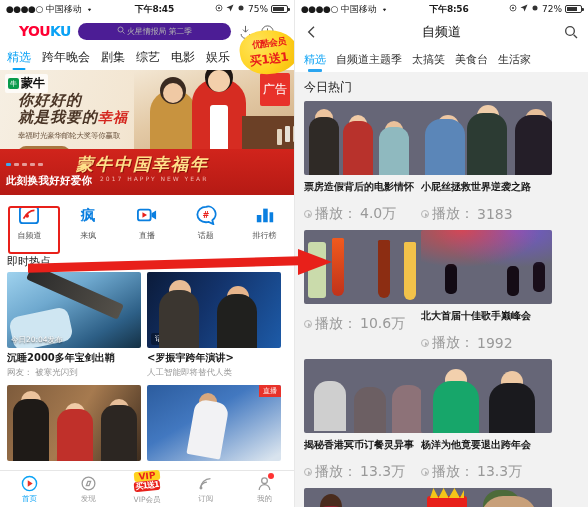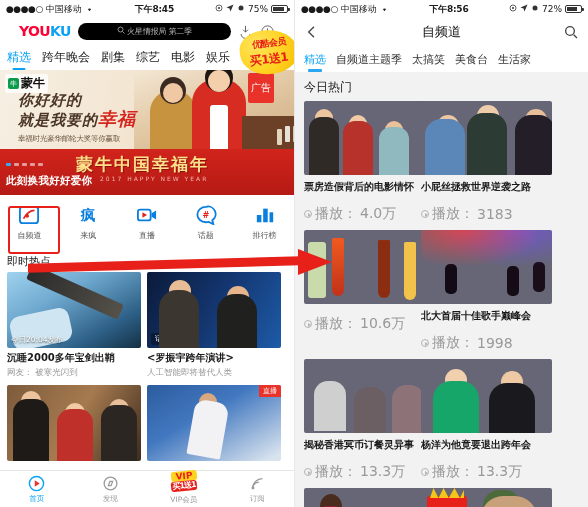--- a/index.html
+++ b/index.html
@@ -20,21 +20,21 @@
   .batt { display:inline-block; width:17px; height:8px; border:1px solid #333;
     border-radius:2px; position:relative; }
   .batt i { position:absolute; left:1px; top:1px; bottom:1px; background:#333; display:block; }
   .batt:after { content:""; position:absolute; right:-3px; top:2px; width:2px; height:3px;
     background:#333; border-radius:0 1px 1px 0; }
 
   
   .lhead { height:26px; display:flex; align-items:center; padding:0 19px; gap:7px; background:#fff; }
   .logo { font-size:14px; font-weight:bold; letter-spacing:-.6px; }
   .logo .you { color:#ff0033; } .logo .ku { color:#0aa2f5; }
-  .searchbar { flex:1; height:17px; background:#000000; border-radius:9px;
+  .searchbar { flex:1; height:17px; background:#4c1d95; border-radius:9px;
     display:flex; align-items:center; justify-content:center; gap:2px; }
   .searchbar .q { font-size:8px; color:#b3b3b3; }
   .searchbar .ph { font-size:8px; color:#b3b3b3; letter-spacing:-.2px; }
   .hicon { width:15px; height:15px; color:#555; flex:0 0 auto; }
   .hicon svg { display:block; }
 
   
   .ltabs { height:26px; display:flex; align-items:center; padding:0 7px; gap:11px; background:#fff; }
   .ltab { font-size:12px; color:#222; position:relative; white-space:nowrap; }
   .ltab.active { color:#0aa2f5; }
@@ -44,28 +44,28 @@
   .ham i { display:block; height:1.5px; background:#444; border-radius:1px; }
 
   
   .banner { position:relative; height:125px; overflow:hidden;
     background:linear-gradient(105deg,#f6efe3 0%,#f3e6d2 42%,#ecd9bd 70%,#e6cfae 100%); }
   .bn-brand { position:absolute; left:5px; top:4px; display:flex; align-items:center; gap:2px;
     background:rgba(255,255,255,.75); padding:1px 3px; border-radius:2px; }
   .bn-brand .sq { width:11px; height:11px; background:#0a9b4c; border-radius:2px;
     display:flex; align-items:center; justify-content:center; color:#fff; font-size:7px; }
   .bn-brand .tx { font-size:12px; font-weight:bold; color:#111; }
-  .bn-adtag { position:absolute; right:20px; top:3px; background:#e8322a; color:#fff;
-    font-size:10px; padding:8px 3px; border-radius:2px; }
+  .bn-adtag { position:absolute; right:4px; top:3px; background:#e8322a; color:#fff;
+    font-size:12px; padding:8px 3px; border-radius:2px; }
   .bn-cn { position:absolute; left:18px; top:22px; width:135px; }
   .bn-cn .l1 { font-size:15px; font-weight:bold; color:#4a3526; letter-spacing:1px;
     font-style:italic; line-height:1.15; }
   .bn-cn .l2 { font-size:15px; font-weight:bold; color:#4a3526; letter-spacing:1px;
     font-style:italic; line-height:1.15; }
-  .bn-cn .l2 em { color:#d4251e; font-size:18px; font-style:italic; }
+  .bn-cn .l2 em { color:#d4251e; font-size:14px; font-style:italic; }
   .bn-cn .sub { font-size:7.5px; color:#6b543f; margin-top:4px; letter-spacing:-.2px; }
   .bn-btn { margin-top:5px; display:inline-block; background:#a8763f; color:#fff;
     font-size:8px; padding:2.5px 10px; border-radius:9px; }
   .bn-people { position:absolute; right:0; top:0; width:160px; height:100px;
     background:linear-gradient(160deg,#f3e7d4 0%,#e3c9a5 40%,#c8a377 100%); }
   .bn-p1 { position:absolute; left:16px; top:20px; width:46px; height:78px;
     background:#c8933f; border-radius:22px 22px 6px 6px; }
   .bn-p1:before { content:""; position:absolute; left:10px; top:-13px; width:26px; height:27px;
     background:#3a2a20; border-radius:50%; }
   .bn-p1:after { content:""; position:absolute; left:13px; top:-7px; width:20px; height:20px;
@@ -77,21 +77,21 @@
   .bn-p2:after { content:""; position:absolute; left:16px; top:-9px; width:22px; height:22px;
     background:#f3cfab; border-radius:50%; }
   .bn-p2 .sh { position:absolute; left:18px; top:26px; width:18px; height:48px;
     background:#fff; border-radius:3px; }
   .bn-cab { position:absolute; right:0; top:46px; width:52px; height:54px; background:#6b4026; }
   .bn-btl { position:absolute; right:4px; top:56px; width:5px; height:16px;
     background:#e7e2d8; border-radius:1px; box-shadow:8px 0 0 #d9c9b2, 16px 2px 0 #cfe3ef, -8px 3px 0 #e3d5c0; }
   .bn-strip { position:absolute; left:0; right:0; bottom:0; height:46px;
     background:linear-gradient(180deg,#d1241c 0%,#b51a14 100%); }
   .bn-strip .big { position:absolute; left:76px; top:4px; font-size:17px; font-weight:bold;
-    color:#ffe08a; letter-spacing:2px; 
+    color:#ffe08a; letter-spacing:2px; font-style:italic;
     text-shadow:1px 1px 0 #8e0f0a; }
   .bn-strip .sm { position:absolute; left:100px; top:26px; font-size:6px;
     color:#f0b6ad; letter-spacing:2px; }
   .bn-strip .slogan { position:absolute; left:6px; top:25px; font-size:10.5px; font-weight:bold;
     color:#fff; letter-spacing:.3px; }
   .bn-dots { position:absolute; left:6px; top:14px; display:flex; gap:3px; }
   .bn-dots i { width:5px; height:2.5px; background:rgba(255,255,255,.55); border-radius:1px; }
   .bn-dots i.on { background:#3ba9f0; }
 
   
@@ -488,20 +488,30 @@
       <div class="tb">
         <span class="ic">
           <svg width="17" height="17" viewBox="0 0 24 24" fill="none" stroke="#9a9a9a" stroke-width="1.8">
               <path d="M5 19a14 14 0 0114-14"></path>
               <path d="M5 19a9 9 0 019-9"></path>
               <circle cx="5.6" cy="18.4" r="1.2" fill="#9a9a9a"></circle>
             </svg>
         </span>
         <span class="lb">订阅</span>
       </div>
+      <div class="tb">
+        <span class="dot"></span>
+        <span class="ic">
+          <svg width="17" height="17" viewBox="0 0 24 24" fill="none" stroke="#9a9a9a" stroke-width="1.8">
+              <circle cx="12" cy="8" r="4"></circle>
+              <path d="M4.5 21a7.5 7.5 0 0115 0"></path>
+            </svg>
+        </span>
+        <span class="lb">我的</span>
+      </div>
     </div>
   </div>
 
   <div class="phone right">
 
     <div class="status">
       <div class="st-left">
         <span class="dots">●●●●○</span>
         <span>中国移动</span>
         <span class="wifi">
@@ -590,21 +600,21 @@
             <span>10.6万</span>
           </div>
         </div>
 
         <div class="rcard">
           <div class="rthumb t-stage"></div>
           <div class="rtitle">北大首届十佳歌手巅峰会</div>
           <div class="rmeta">
             <span class="pic"></span>
             <span class="k">播放：</span>
-            <span>1998</span>
+            <span>1992</span>
           </div>
         </div>
 
         <div class="rcard">
           <div class="rthumb t-dark"></div>
           <div class="rtitle">揭秘香港冥币订餐灵异事</div>
           <div class="rmeta">
             <span class="pic"></span>
             <span class="k">播放：</span>
             <span>13.3万</span>

